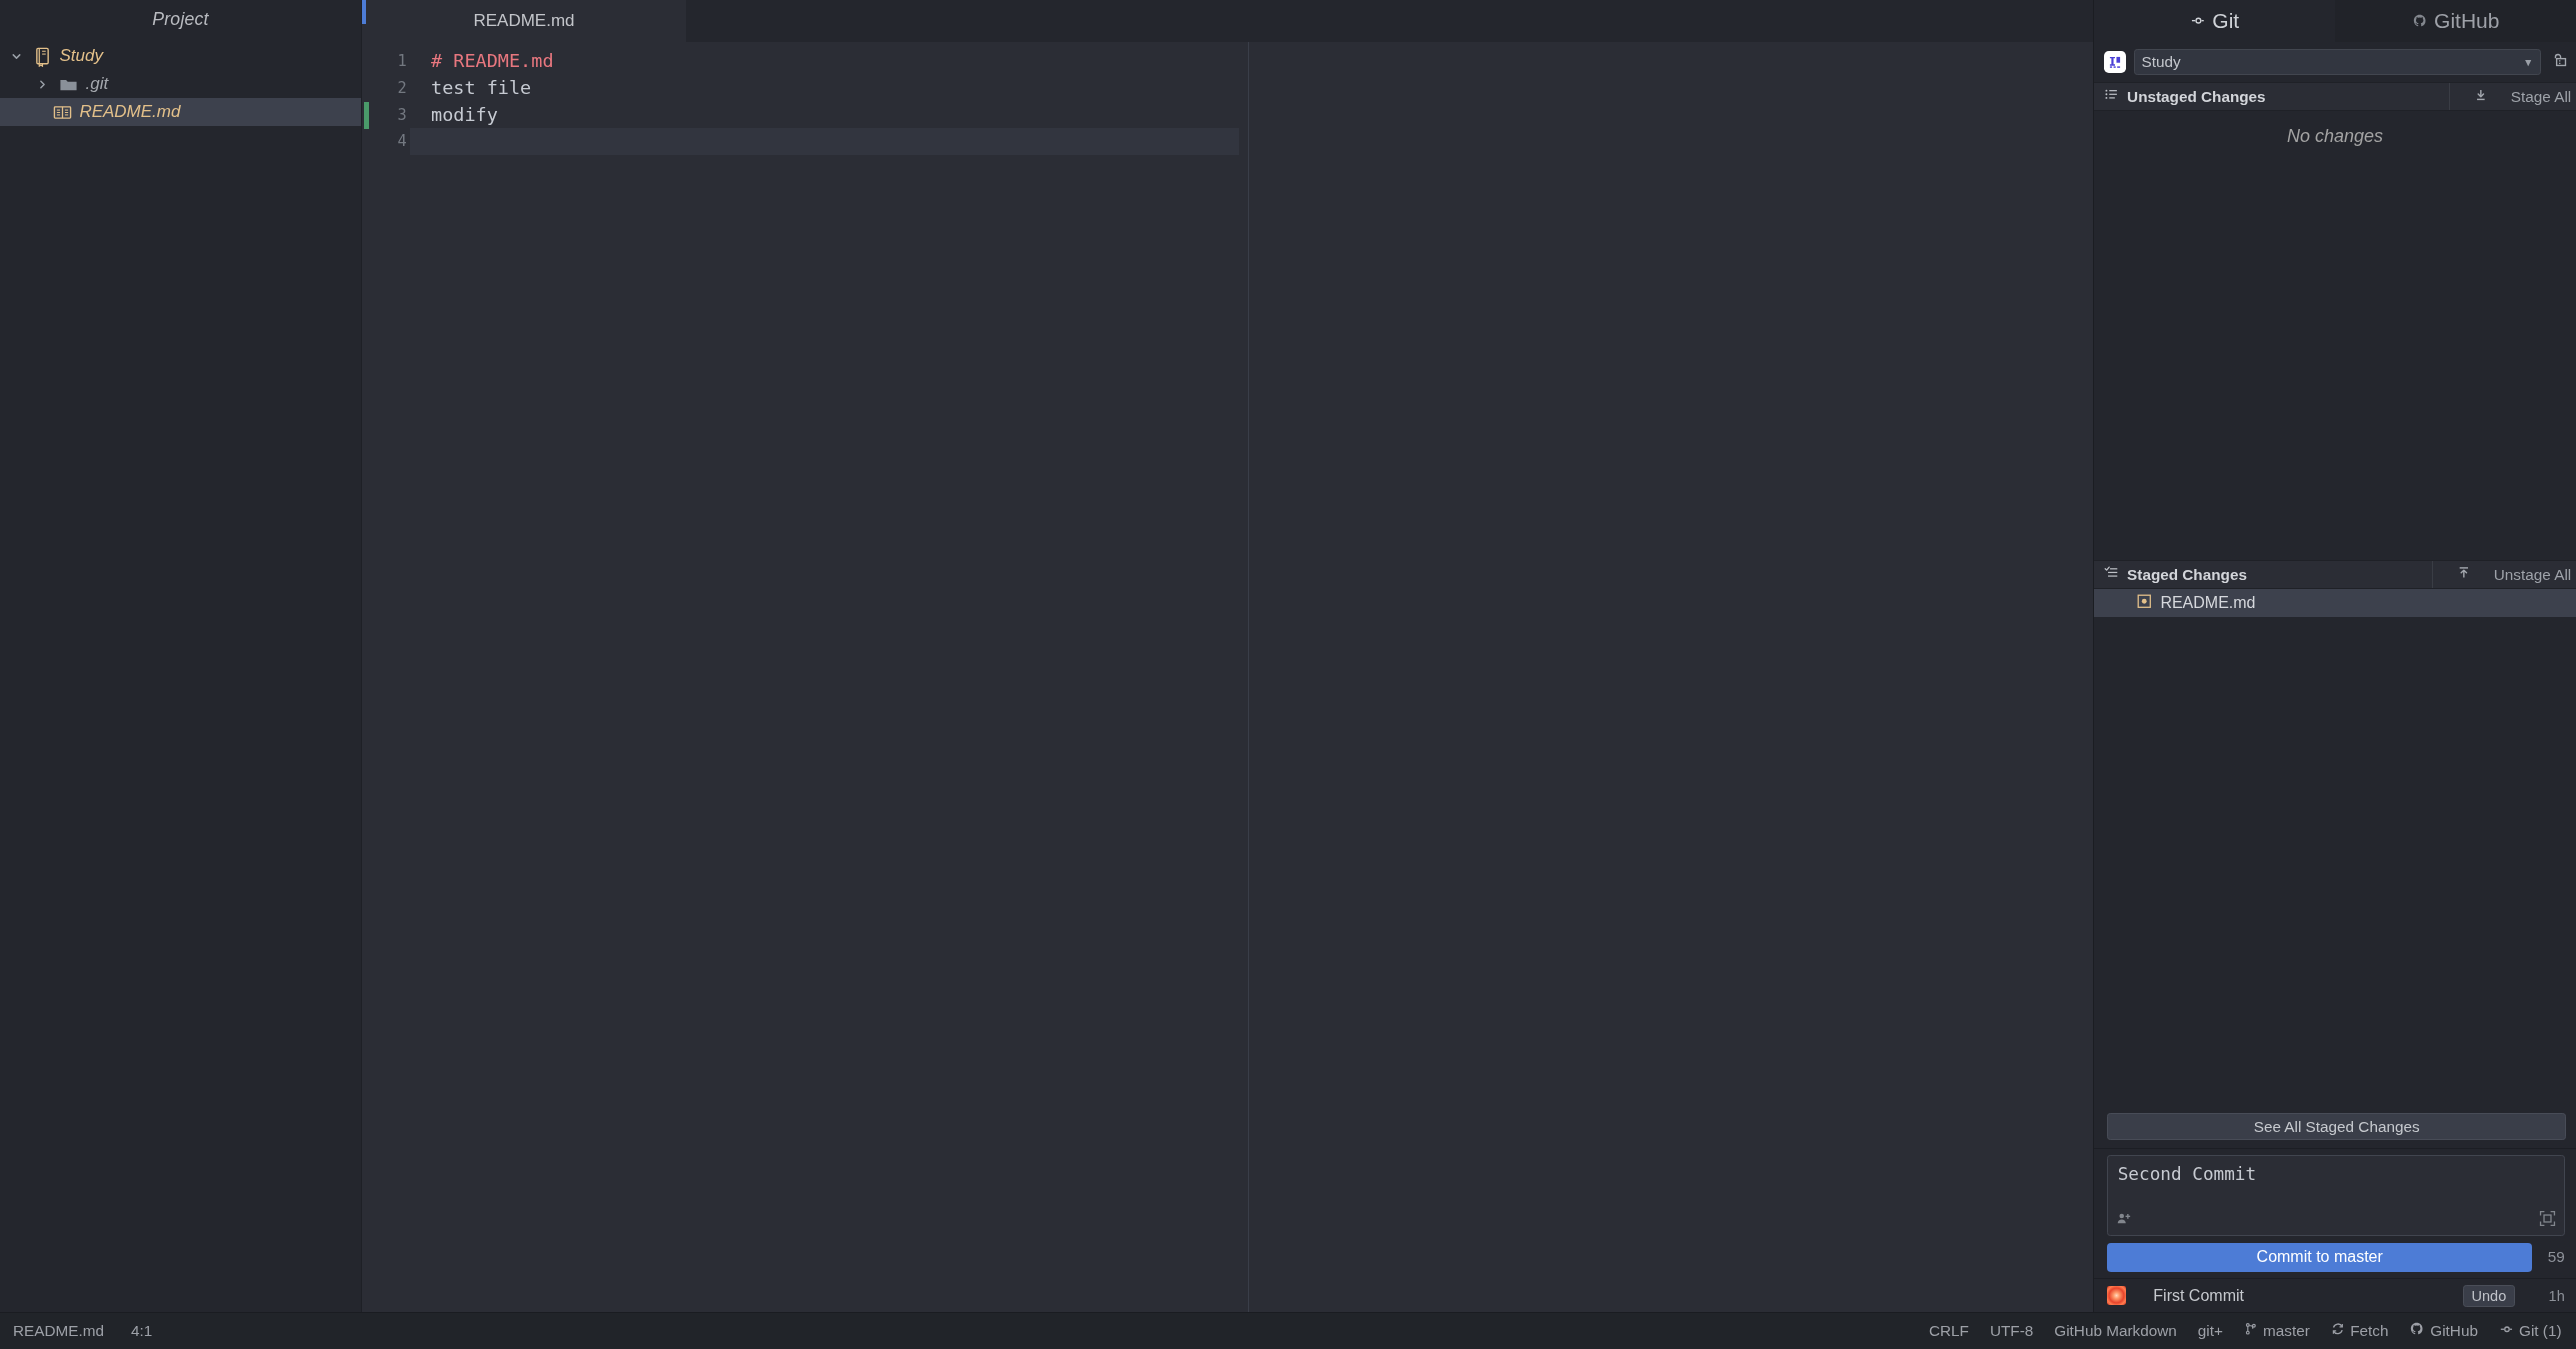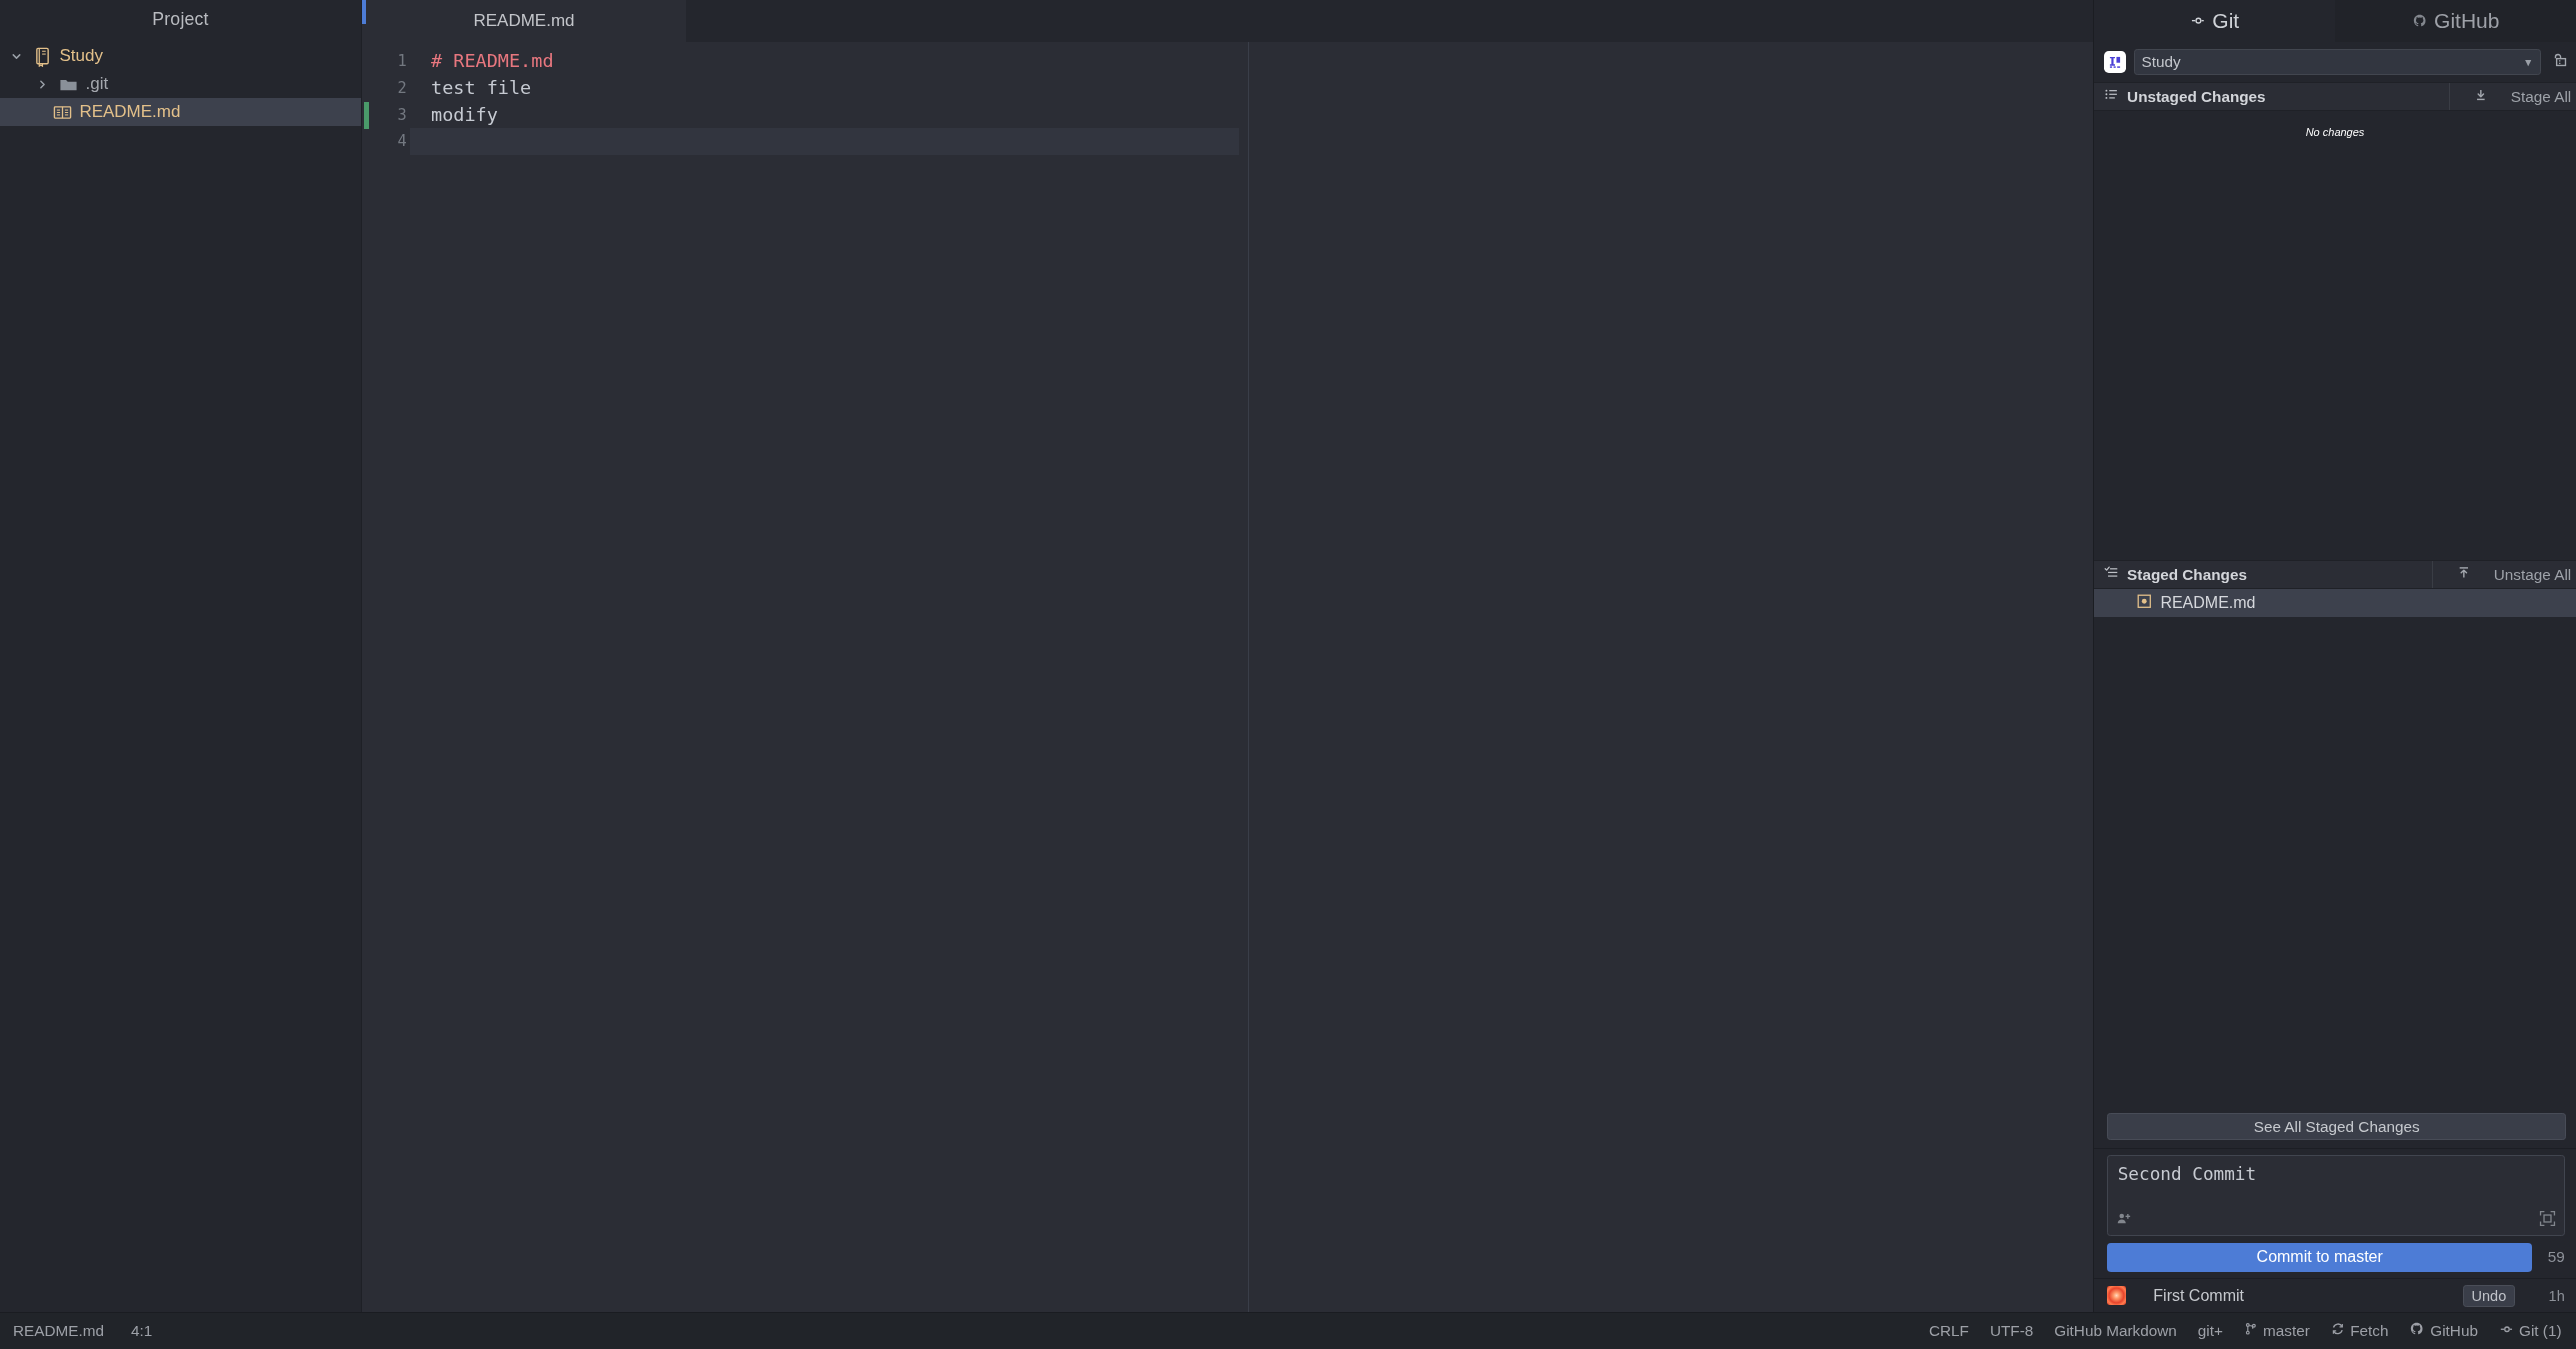--- a/index.html
+++ b/index.html
@@ -10,20 +10,21 @@
     color:#bbbdc2;
     overflow:hidden;
   }
   .app { position:relative; width:2576px; height:1349px; display:flex; flex-direction:column; }
   .body-row { flex:1; display:flex; min-height:0; }
 
   
   .project-panel {
     width:362px; background:#24262d; display:flex; flex-direction:column;
     border-right:0.8px solid #1e2026;
+    font-style:italic;
   }
   .project-header {
     height:39px; display:flex; align-items:center; justify-content:center;
     font-size:17.7px; color:#b9bbc0; letter-spacing:0.2px;
   }
   .tree { padding-top:3.2px; font-size:17px; }
   .tree-row {
     display:flex; align-items:center; height:28px; padding-left:8px; gap:6.4px;
     white-space:nowrap;
   }
@@ -102,21 +103,21 @@
     padding:0 4.8px 0 9.7px;
   }
   .section-head .left { display:flex; align-items:center; gap:8.9px; font-size:15.3px; font-weight:bold; color:#d3d5da; }
   .section-head .right {
     display:flex; align-items:center; gap:23px; font-size:15.3px; color:#9ea2a9;
     border-left:0.8px solid #3a3d45; padding-left:24px; height:100%;
   }
 
   .pane-empty {
     display:flex; align-items:flex-start; justify-content:center; padding-top:14.5px;
-    font-size:11px; font-style:italic; color:#ffffff;
+    font-size:18px; font-style:italic; color:#a3a3a3;
   }
   .unstaged-pane { height:449px; background:#24262d; }
   .staged-pane { flex:1; background:#24262d; min-height:0; }
 
   .change-row {
     height:28px; display:flex; align-items:center; gap:8.9px; padding-left:43px;
     font-size:16px; color:#d6d8dd;
   }
   .change-row.selected { background:#3d414d; }
 

